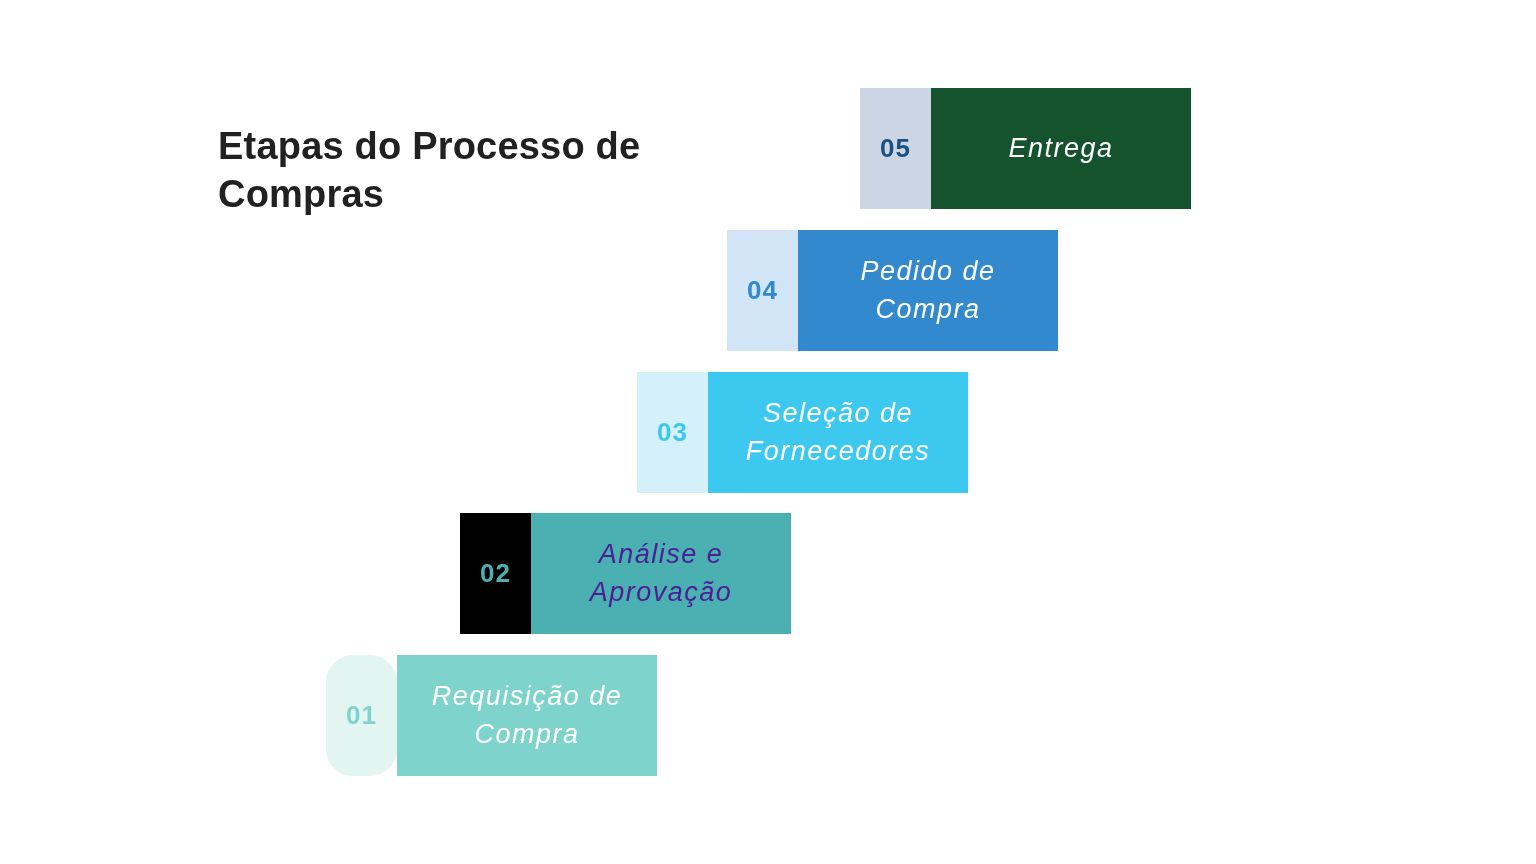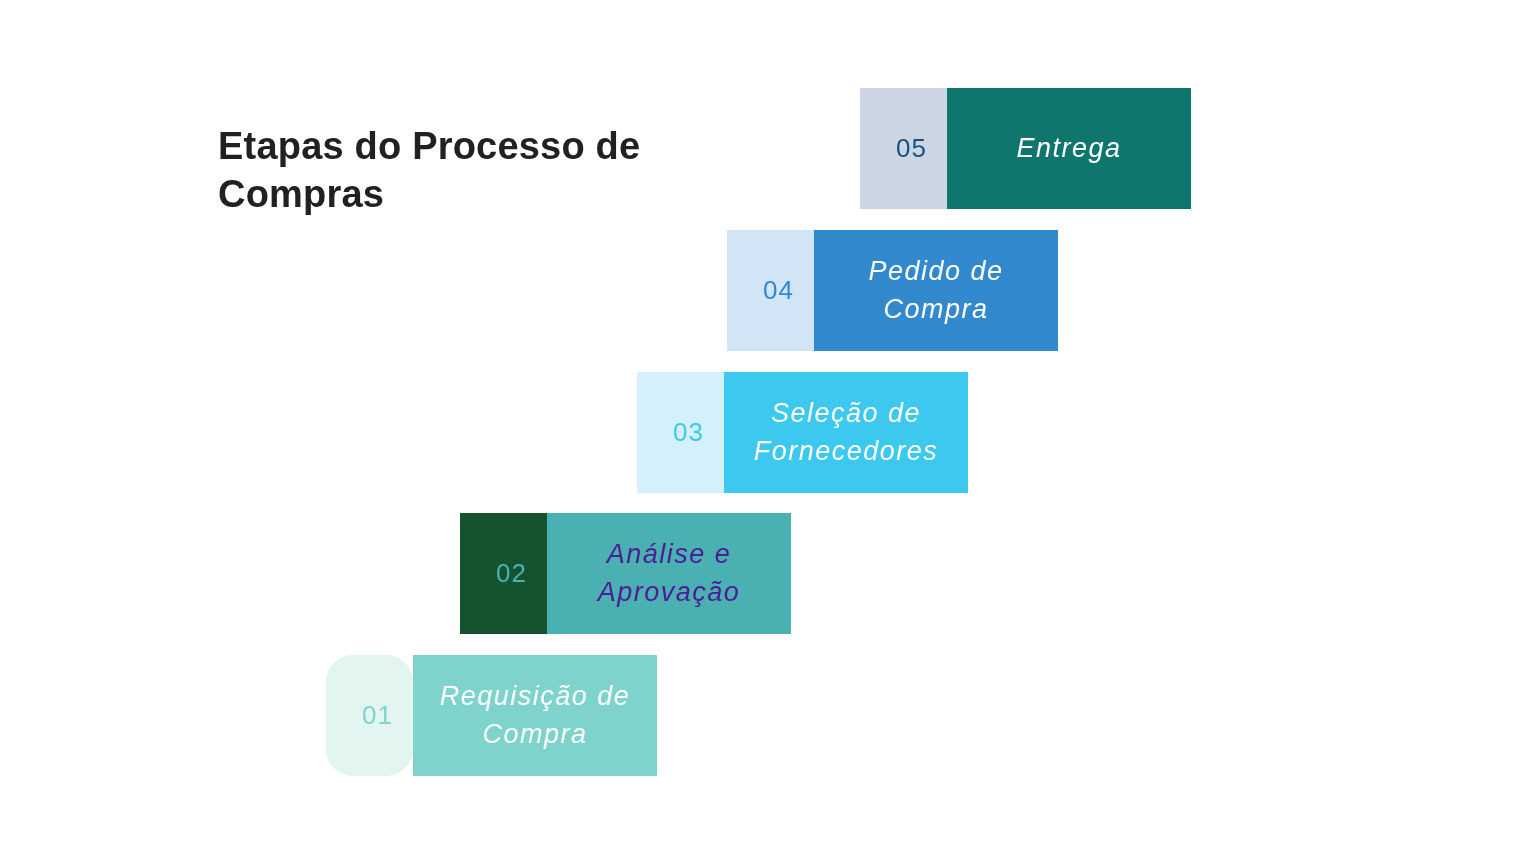--- a/index.html
+++ b/index.html
@@ -31,24 +31,23 @@
     width: 331px;
     height: 121px;
     display: flex;
   }
   .step .num {
     width: 71px;
     flex: 0 0 71px;
     display: flex;
     align-items: center;
     justify-content: center;
-    font-weight: 400;
+    font-weight: 700;
     font-size: 26px;
     letter-spacing: 1px;
-    padding-left: 16px;
   }
   .step .label {
     flex: 1 1 auto;
     display: flex;
     align-items: center;
     justify-content: center;
     text-align: center;
     color: #ffffff;
     font-style: italic;
     font-size: 27px;
@@ -67,29 +66,29 @@
 <body>
 
 <div class="canvas" style="background: rgb(255, 255, 255);">
   <h1 class="title" style="color: rgb(33, 33, 33);">Etapas do Processo de Compras</h1>
   <div id="steps-root">
       <div class="step" data-index="0">
         <div class="num" style="background: rgb(226, 245, 241); color: rgb(126, 212, 205); border-radius: 27px;">01</div>
         <div class="label" style="background: rgb(126, 212, 205); color: rgb(255, 255, 255);">Requisição de Compra</div>
       </div>
       <div class="step" data-index="1">
-        <div class="num" style="background: #14532d; color: rgb(75, 176, 177);">02</div>
+        <div class="num" style="background: #000000; color: rgb(75, 176, 177);">02</div>
         <div class="label" style="background: rgb(75, 176, 177); color: #4c1d95;">Análise e Aprovação</div>
       </div>
       <div class="step" data-index="2">
         <div class="num" style="background: rgb(212, 240, 250); color: rgb(60, 200, 239);">03</div>
         <div class="label" style="background: rgb(60, 200, 239); color: rgb(255, 255, 255);">Seleção de Fornecedores</div>
       </div>
       <div class="step" data-index="3">
         <div class="num" style="background: rgb(210, 229, 246); color: rgb(51, 137, 205); text-align: center;">04</div>
         <div class="label" style="background: rgb(51, 137, 205); color: rgb(255, 255, 255);">Pedido de Compra</div>
       </div>
       <div class="step" data-index="4">
         <div class="num" style="background: rgb(203, 213, 227); color: rgb(26, 81, 131);">05</div>
-        <div class="label" style="background: #0f766e; color: rgb(255, 255, 255);">Entrega</div>
+        <div class="label" style="background: #14532d; color: rgb(255, 255, 255);">Entrega</div>
       </div>
     </div>
 </div>
 
 </body></html>

